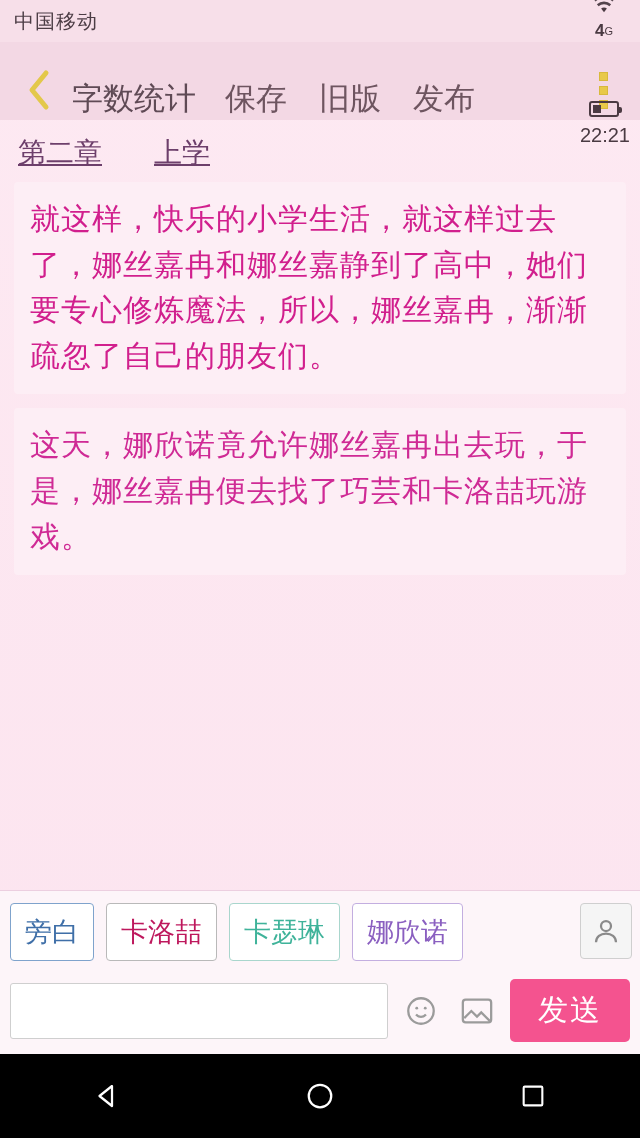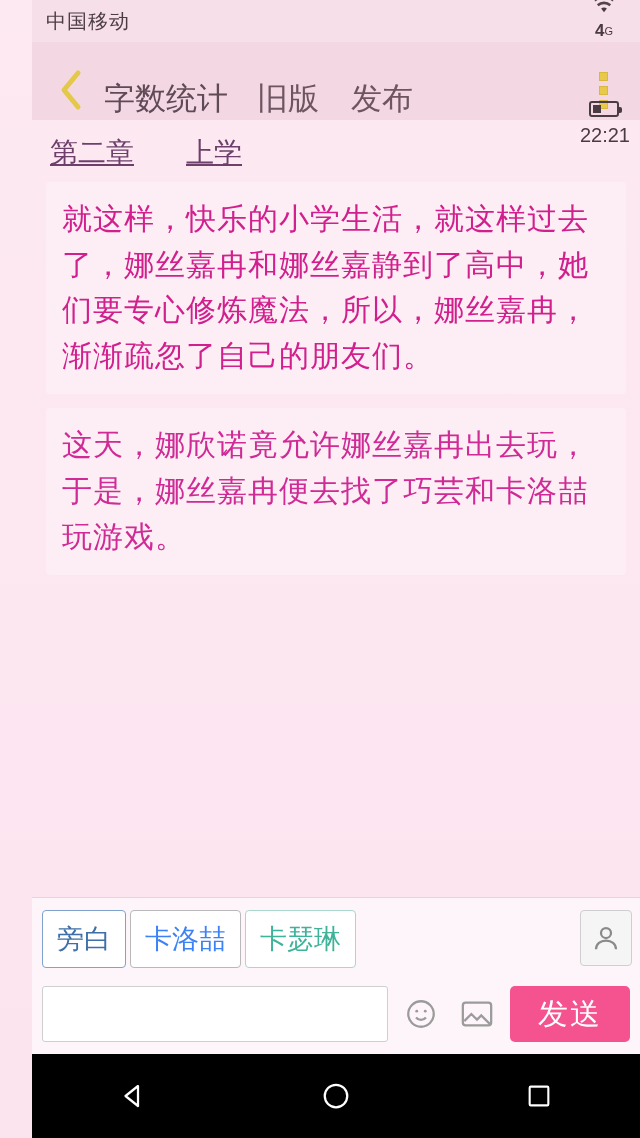--- a/index.html
+++ b/index.html
@@ -7,21 +7,20 @@
     width: 640px; height: 1138px;
     font-family: "Liberation Sans", sans-serif;
     background: #fce7f0;
     overflow: hidden;
   }
   #app {
     position: relative;
     width: 640px; height: 1138px;
     display: flex; flex-direction: column;
     background: linear-gradient(180deg, #fde9f2 0%, #fce4ef 100%);
-    padding-left: 32px;
   }
 
   
   .statusbar {
     height: 42px;
     background: #f7dfe9;
     display: flex; align-items: center;
     padding: 0 10px 0 14px;
     color: #4a3a42;
     font-size: 19px;
@@ -123,37 +122,37 @@
     letter-spacing: 1px;
   }
   .para.p2, .para.p3, .para.p4 { color: #cf2a95; }
 
   
   .chips {
     flex: none;
     background: #fdf5f9;
     border-top: 1px solid #eccfe0;
     padding: 12px 10px 10px 10px;
-    display: flex; align-items: center; gap: 4px;
+    display: flex; align-items: center; gap: 12px;
     position: relative;
     overflow: hidden;
   }
   .chip {
     border: 1px solid #9fb6cf;
     border-radius: 4px;
     background: #fff;
     padding: 10px 14px;
     font-size: 27px;
     font-family: "Liberation Serif", serif;
     white-space: nowrap;
     cursor: pointer;
     flex: none;
   }
   .chip.c0 { color: #3f6fa8; border-color: #7fa3cc; }
-  .chip.c1 { color: #3b82f6; border-color: #b9b9b9; }
+  .chip.c1 { color: #be185d; border-color: #b9b9b9; }
   .chip.c2 { color: #3fb39a; border-color: #a9d6cd; }
   .chip.c3 { color: #8a5fc0; border-color: #c3aee0; }
   .chip.c4 { color: #e0306b; border-color: #eeaec4; }
   .avatar-btn {
     position: absolute; right: 8px; top: 12px;
     width: 52px; height: 56px;
     border: 1px solid #cfcfcf;
     border-radius: 4px;
     background: #f5f5f5;
     display: flex; align-items: center; justify-content: center;
@@ -182,21 +181,21 @@
   .ibtn {
     width: 46px; height: 46px;
     display: flex; align-items: center; justify-content: center;
     cursor: pointer; flex: none;
   }
   .send-btn {
     background: #f4538f;
     color: #fff;
     border: none;
     border-radius: 5px;
-    height: 56px;
+    height: 63px;
     min-width: 120px;
     font-size: 30px;
     font-family: "Liberation Serif", serif;
     cursor: pointer;
     flex: none;
     letter-spacing: 2px;
   }
 
   
   .navbar {
@@ -261,20 +260,21 @@
     </div>
   </div>
 
   <div class="appbar">
     <div class="back-btn">
       <svg width="30" height="44" viewBox="0 0 30 44" fill="none" stroke="#e3c84a" stroke-width="5" stroke-linecap="round" stroke-linejoin="round">
         <path d="M22 5L8 22l14 17"></path>
       </svg>
     </div>
     <div class="appbar-title">字数统计</div>
+    <div class="appbar-item">保存</div>
     <div class="appbar-item">旧版</div>
     <div class="appbar-item">发布</div>
     <div class="overflow">
         <i></i>
         <i></i>
         <i></i>
       </div>
   </div>
 
   <div class="chapter">
@@ -284,20 +284,21 @@
 
   <div class="content">
     <div class="para p1">就这样，快乐的小学生活，就这样过去了，娜丝嘉冉和娜丝嘉静到了高中，她们要专心修炼魔法，所以，娜丝嘉冉，渐渐疏忽了自己的朋友们。</div>
     <div class="para p3">这天，娜欣诺竟允许娜丝嘉冉出去玩，于是，娜丝嘉冉便去找了巧芸和卡洛喆玩游戏。</div>
   </div>
 
   <div class="chips">
     <div class="chip c0">旁白</div>
     <div class="chip c1">卡洛喆</div>
     <div class="chip c2">卡瑟琳</div>
+    <div class="chip c3">娜欣诺</div>
     <div class="avatar-btn">
       <svg width="30" height="32" viewBox="0 0 24 24" fill="none" stroke="#8a8a8a" stroke-width="1.8">
         <circle cx="12" cy="8" r="4"></circle>
           <path d="M4 21c0-4.4 3.6-7 8-7s8 2.6 8 7"></path>
       </svg>
     </div>
   </div>
 
   <div class="inputbar">
     <input class="textfield" type="text" value="" placeholder="" style="">

